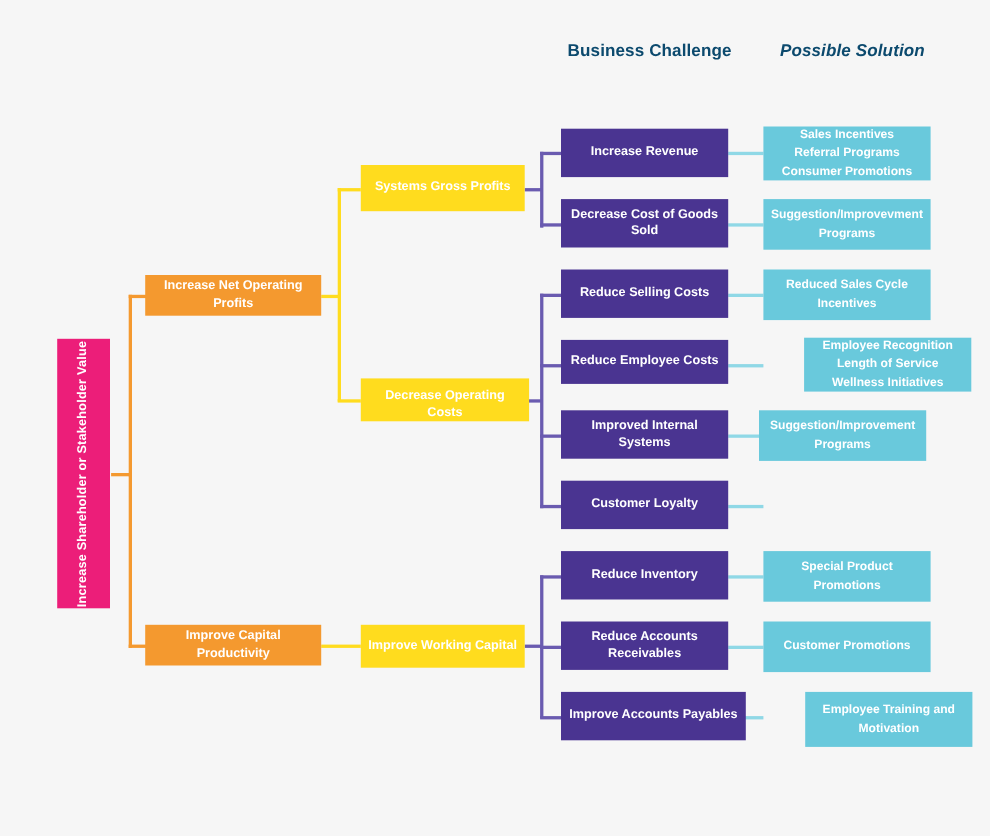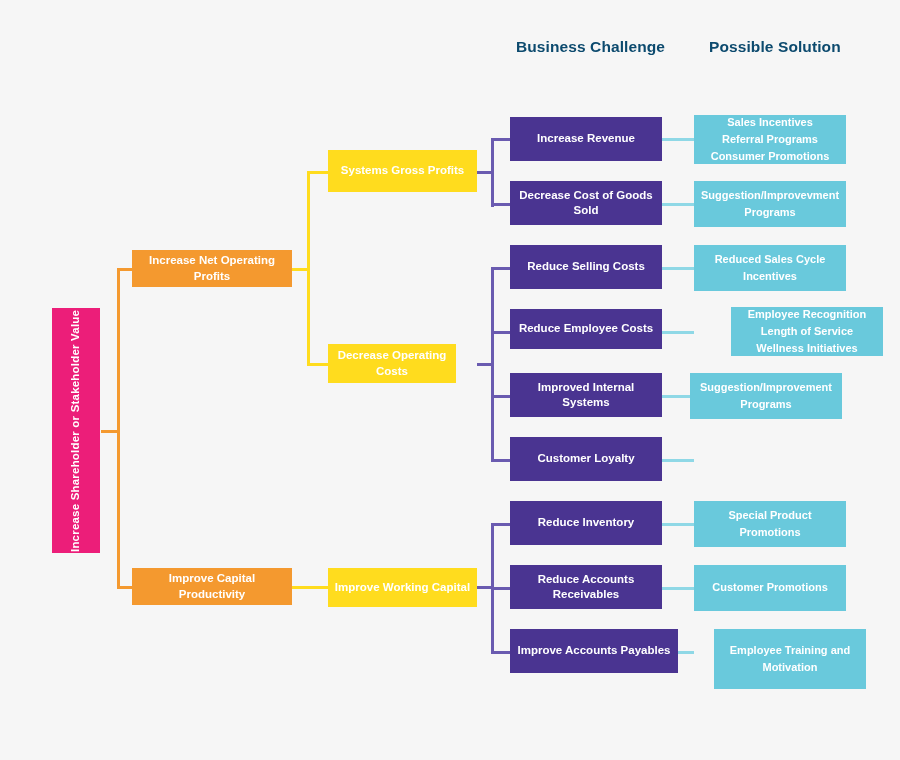--- a/index.html
+++ b/index.html
@@ -18,21 +18,21 @@
   
   .col-header {
     position: absolute;
     font-size: 15.5px;
     font-weight: bold;
     color: #0c4a6e;
     white-space: nowrap;
     letter-spacing: 0.1px;
   }
   #hdr-challenge { left: 516px; top: 38px; }
-  #hdr-solution  { left: 709px; top: 38px; }
+  #hdr-solution  { left: 709px; top: 38px; font-style: italic; }
 
   
   .node {
     position: absolute;
     box-sizing: border-box;
     display: flex;
     align-items: center;
     justify-content: center;
     text-align: center;
     color: #ffffff;
@@ -128,21 +128,21 @@
   <div class="node orange" style="left:132px; top:250px; width:160px; height:37px;">
     <span class="lbl">Increase Net Operating Profits</span>
   </div>
   <div class="node orange" style="left:132px; top:568px; width:160px; height:37px;">
     <span class="lbl">Improve Capital Productivity</span>
   </div>
 
   <div class="node yellow" style="left:328px; top:150px; width:149px; height:42px;">
     <span class="lbl">Systems Gross Profits</span>
   </div>
-  <div class="node yellow" style="left:328px; top:344px; width:128px; height:39px;">
+  <div class="node yellow" style="left:328px; top:344px; width:153px; height:39px;align-items:flex-end;">
     <span class="lbl">Decrease Operating Costs</span>
   </div>
   <div class="node yellow" style="left:328px; top:568px; width:149px; height:39px;">
     <span class="lbl">Improve Working Capital</span>
   </div>
 
   <div class="node purple" style="left:510px; top:117px; width:152px; height:44px;">
     <span class="lbl">Increase Revenue</span>
   </div>
   <div class="node purple" style="left:510px; top:181px; width:152px; height:44px;">
@@ -184,17 +184,17 @@
   </div>
   <div class="node teal" style="left:690px; top:373px; width:152px; height:46px;">
     <span class="lbl">Suggestion/Improvement<br>Programs</span>
   </div>
   <div class="node teal" style="left:694px; top:501px; width:152px; height:46px;">
     <span class="lbl">Special Product Promotions</span>
   </div>
   <div class="node teal" style="left:694px; top:565px; width:152px; height:46px;">
     <span class="lbl">Customer Promotions</span>
   </div>
-  <div class="node teal" style="left:714px; top:629px; width:152px; height:60px;">
+  <div class="node teal" style="left:732px; top:629px; width:152px; height:50px;">
     <span class="lbl">Employee Training and<br>Motivation</span>
   </div>
 
 </div>
 
 </body></html>

